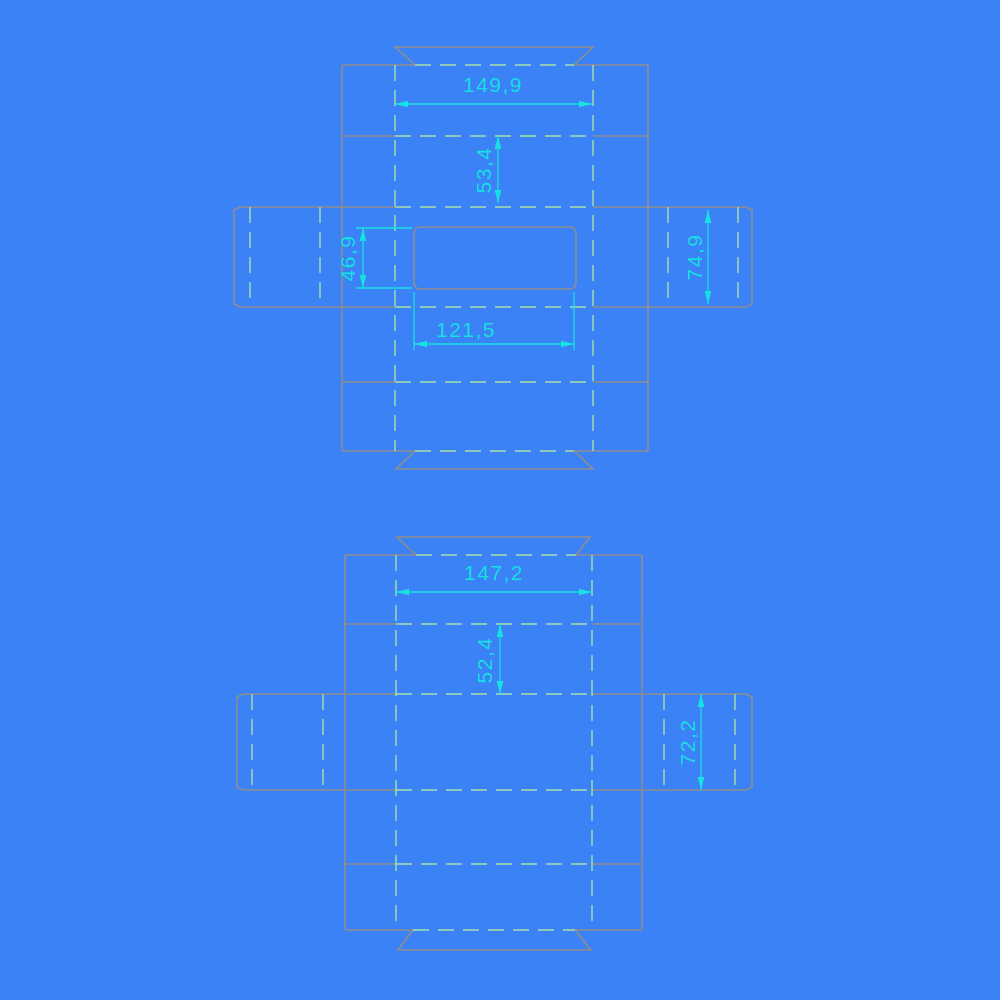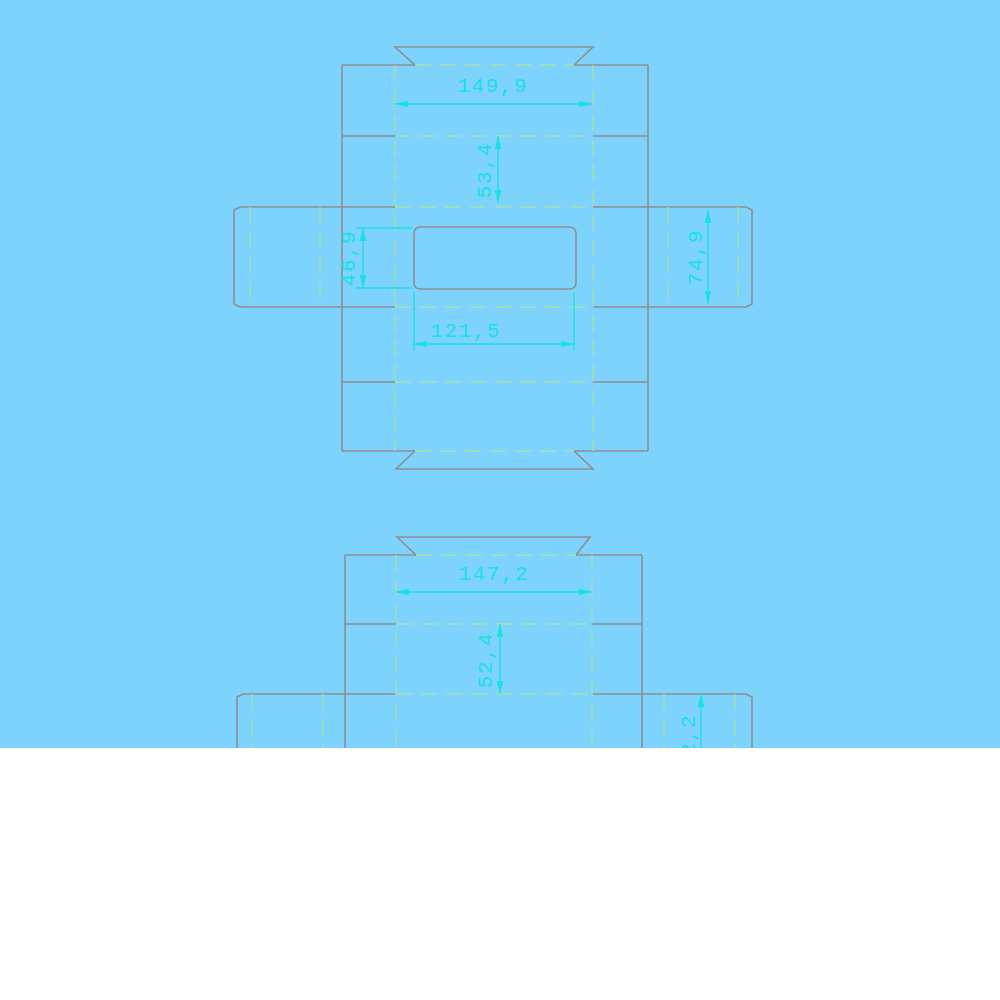--- a/index.html
+++ b/index.html
@@ -1,21 +1,21 @@
 <!DOCTYPE html>
 <html><head>
 <meta charset="utf-8">
 <style>
   html,body{margin:0;padding:0;background:#ffffff;}
   .page{
     position:relative;
-    width:1000px;height:748px;
-    background:#7dd3fc;
+    width:1000px;height:1000px;
+    background:#3b82f6;
     overflow:hidden;
-    font-family:Liberation Mono, monospace;
+    font-family:Liberation Sans, sans-serif;
   }
   svg{display:block;}
   .cut{fill:none;stroke-width:1.6;stroke-linejoin:miter;stroke-linecap:butt;}
   .fold{fill:none;stroke-width:1.4;stroke-dasharray:16 9;}
   .dims line,.dims path{fill:none;stroke-width:1.3;}
   .dims text{
     stroke:none;
     font-size:21px;
     letter-spacing:1.5px;
   }

